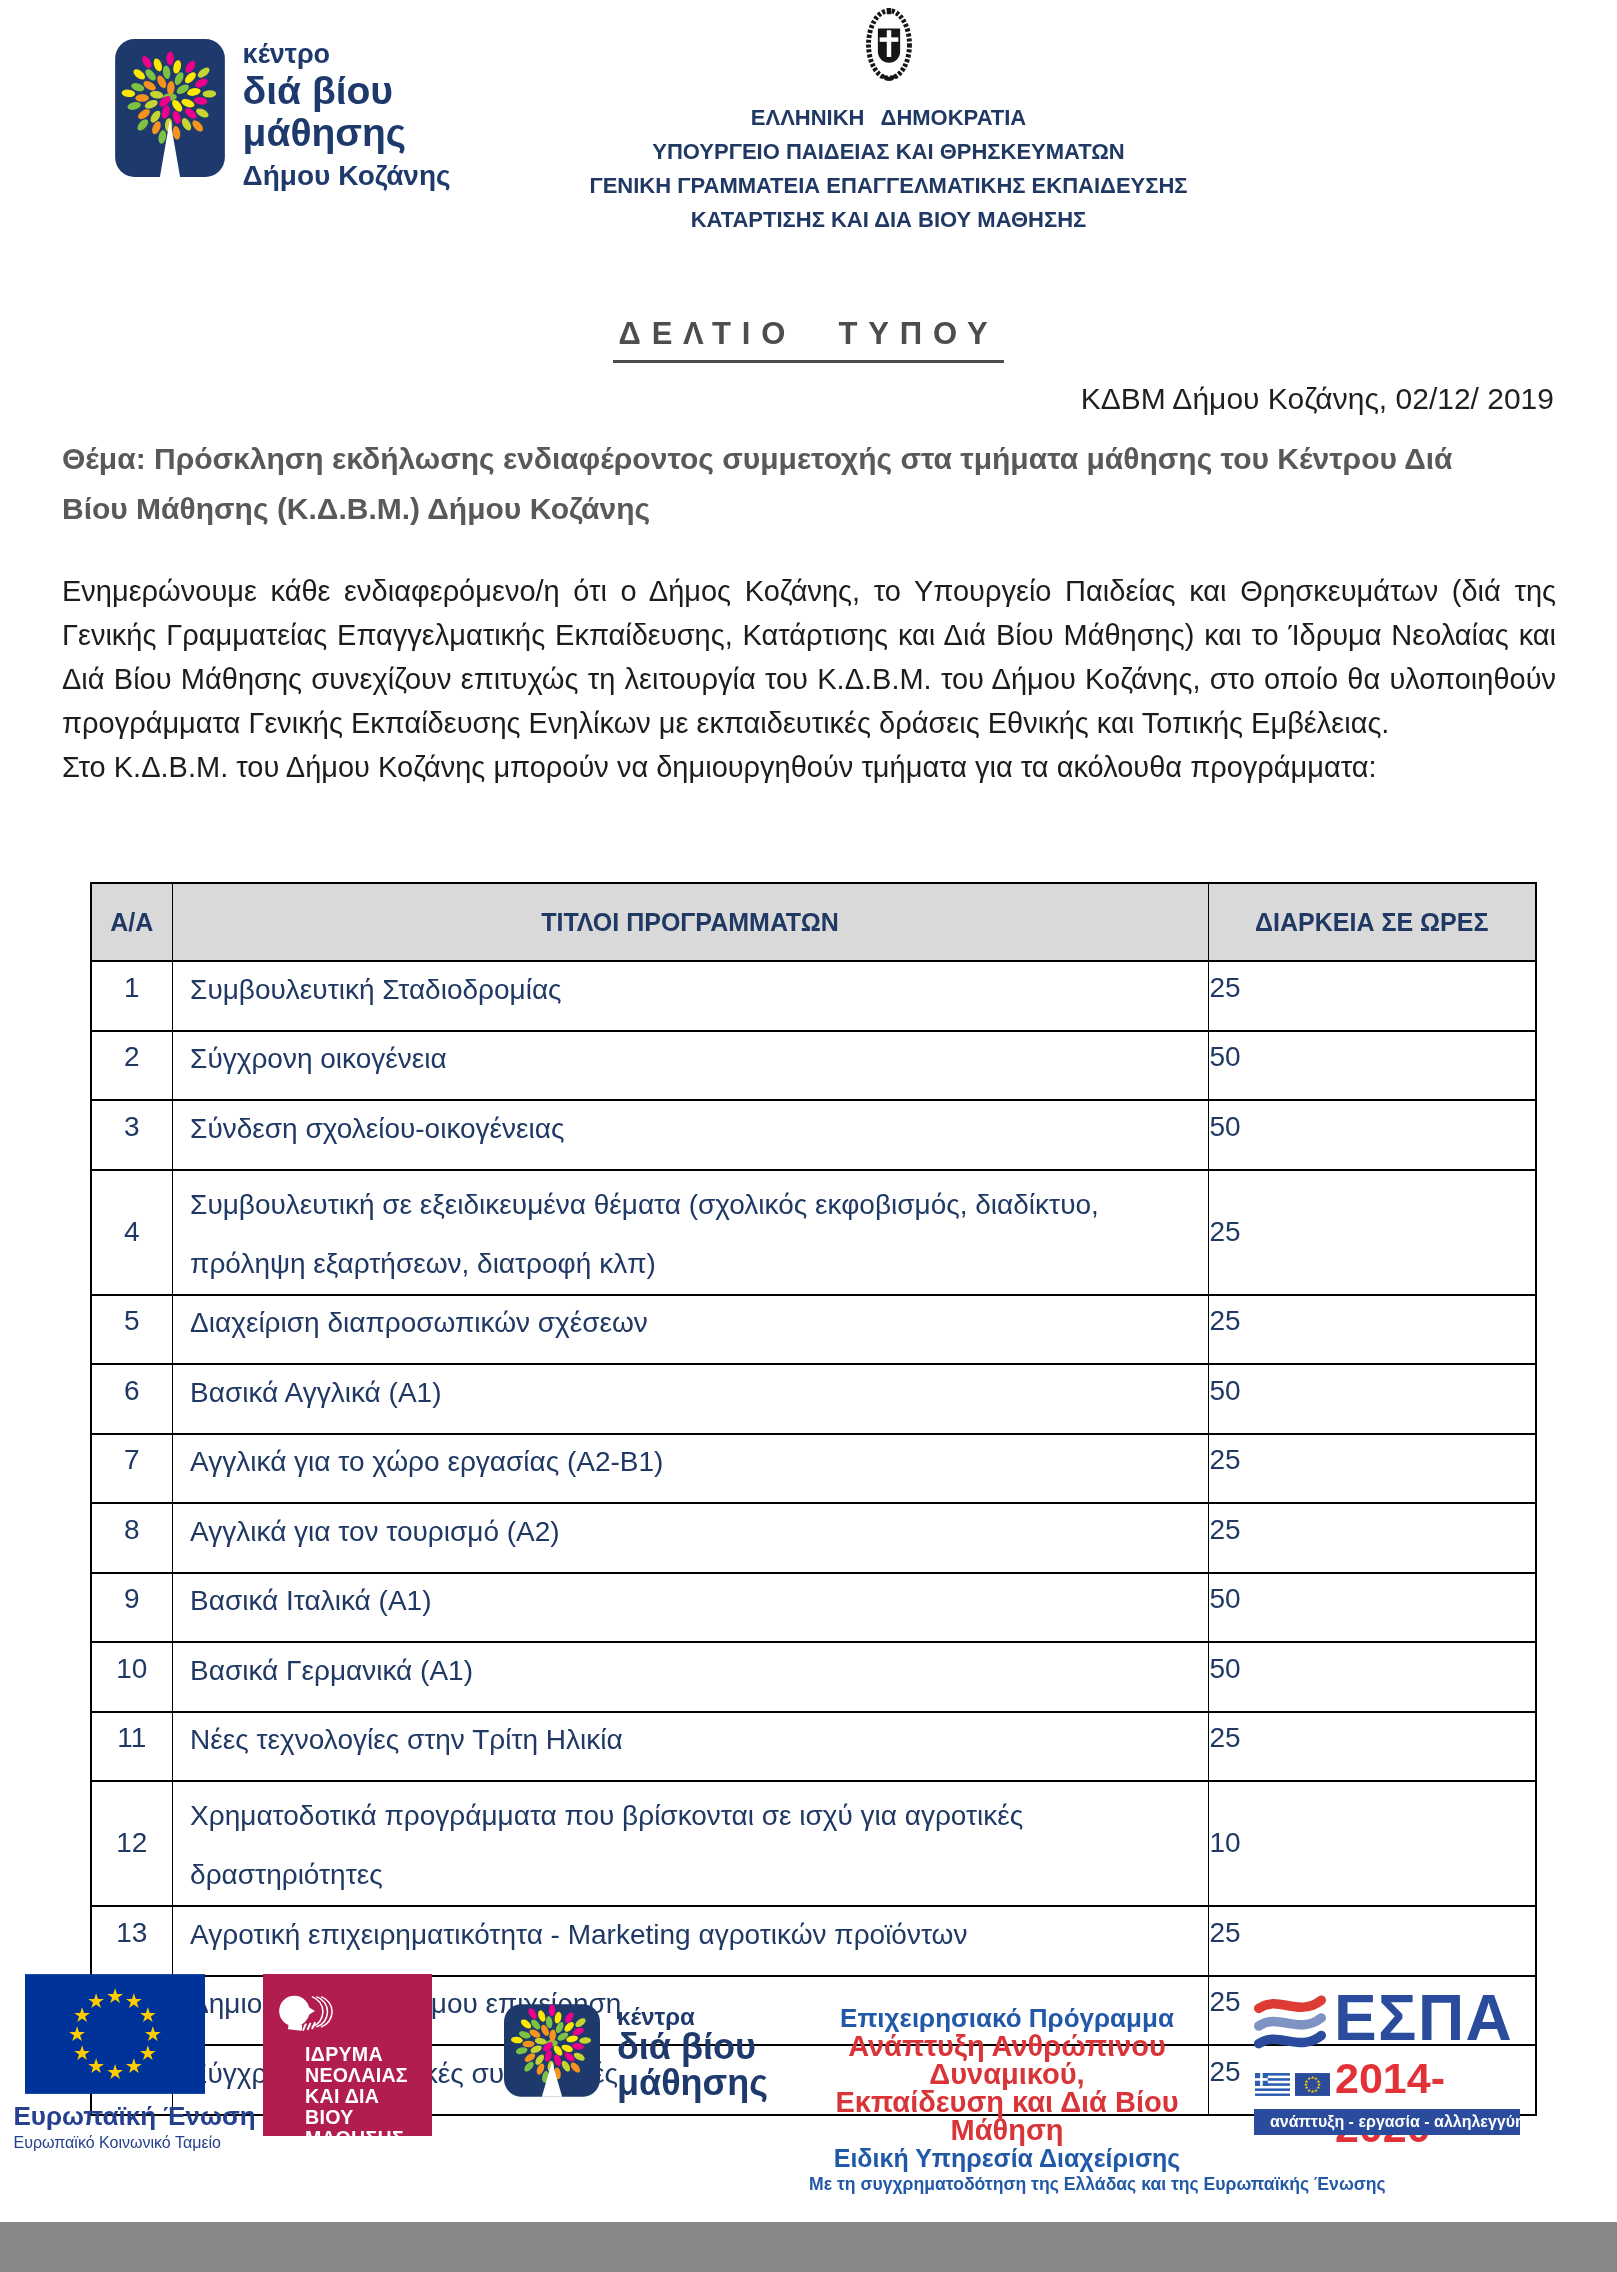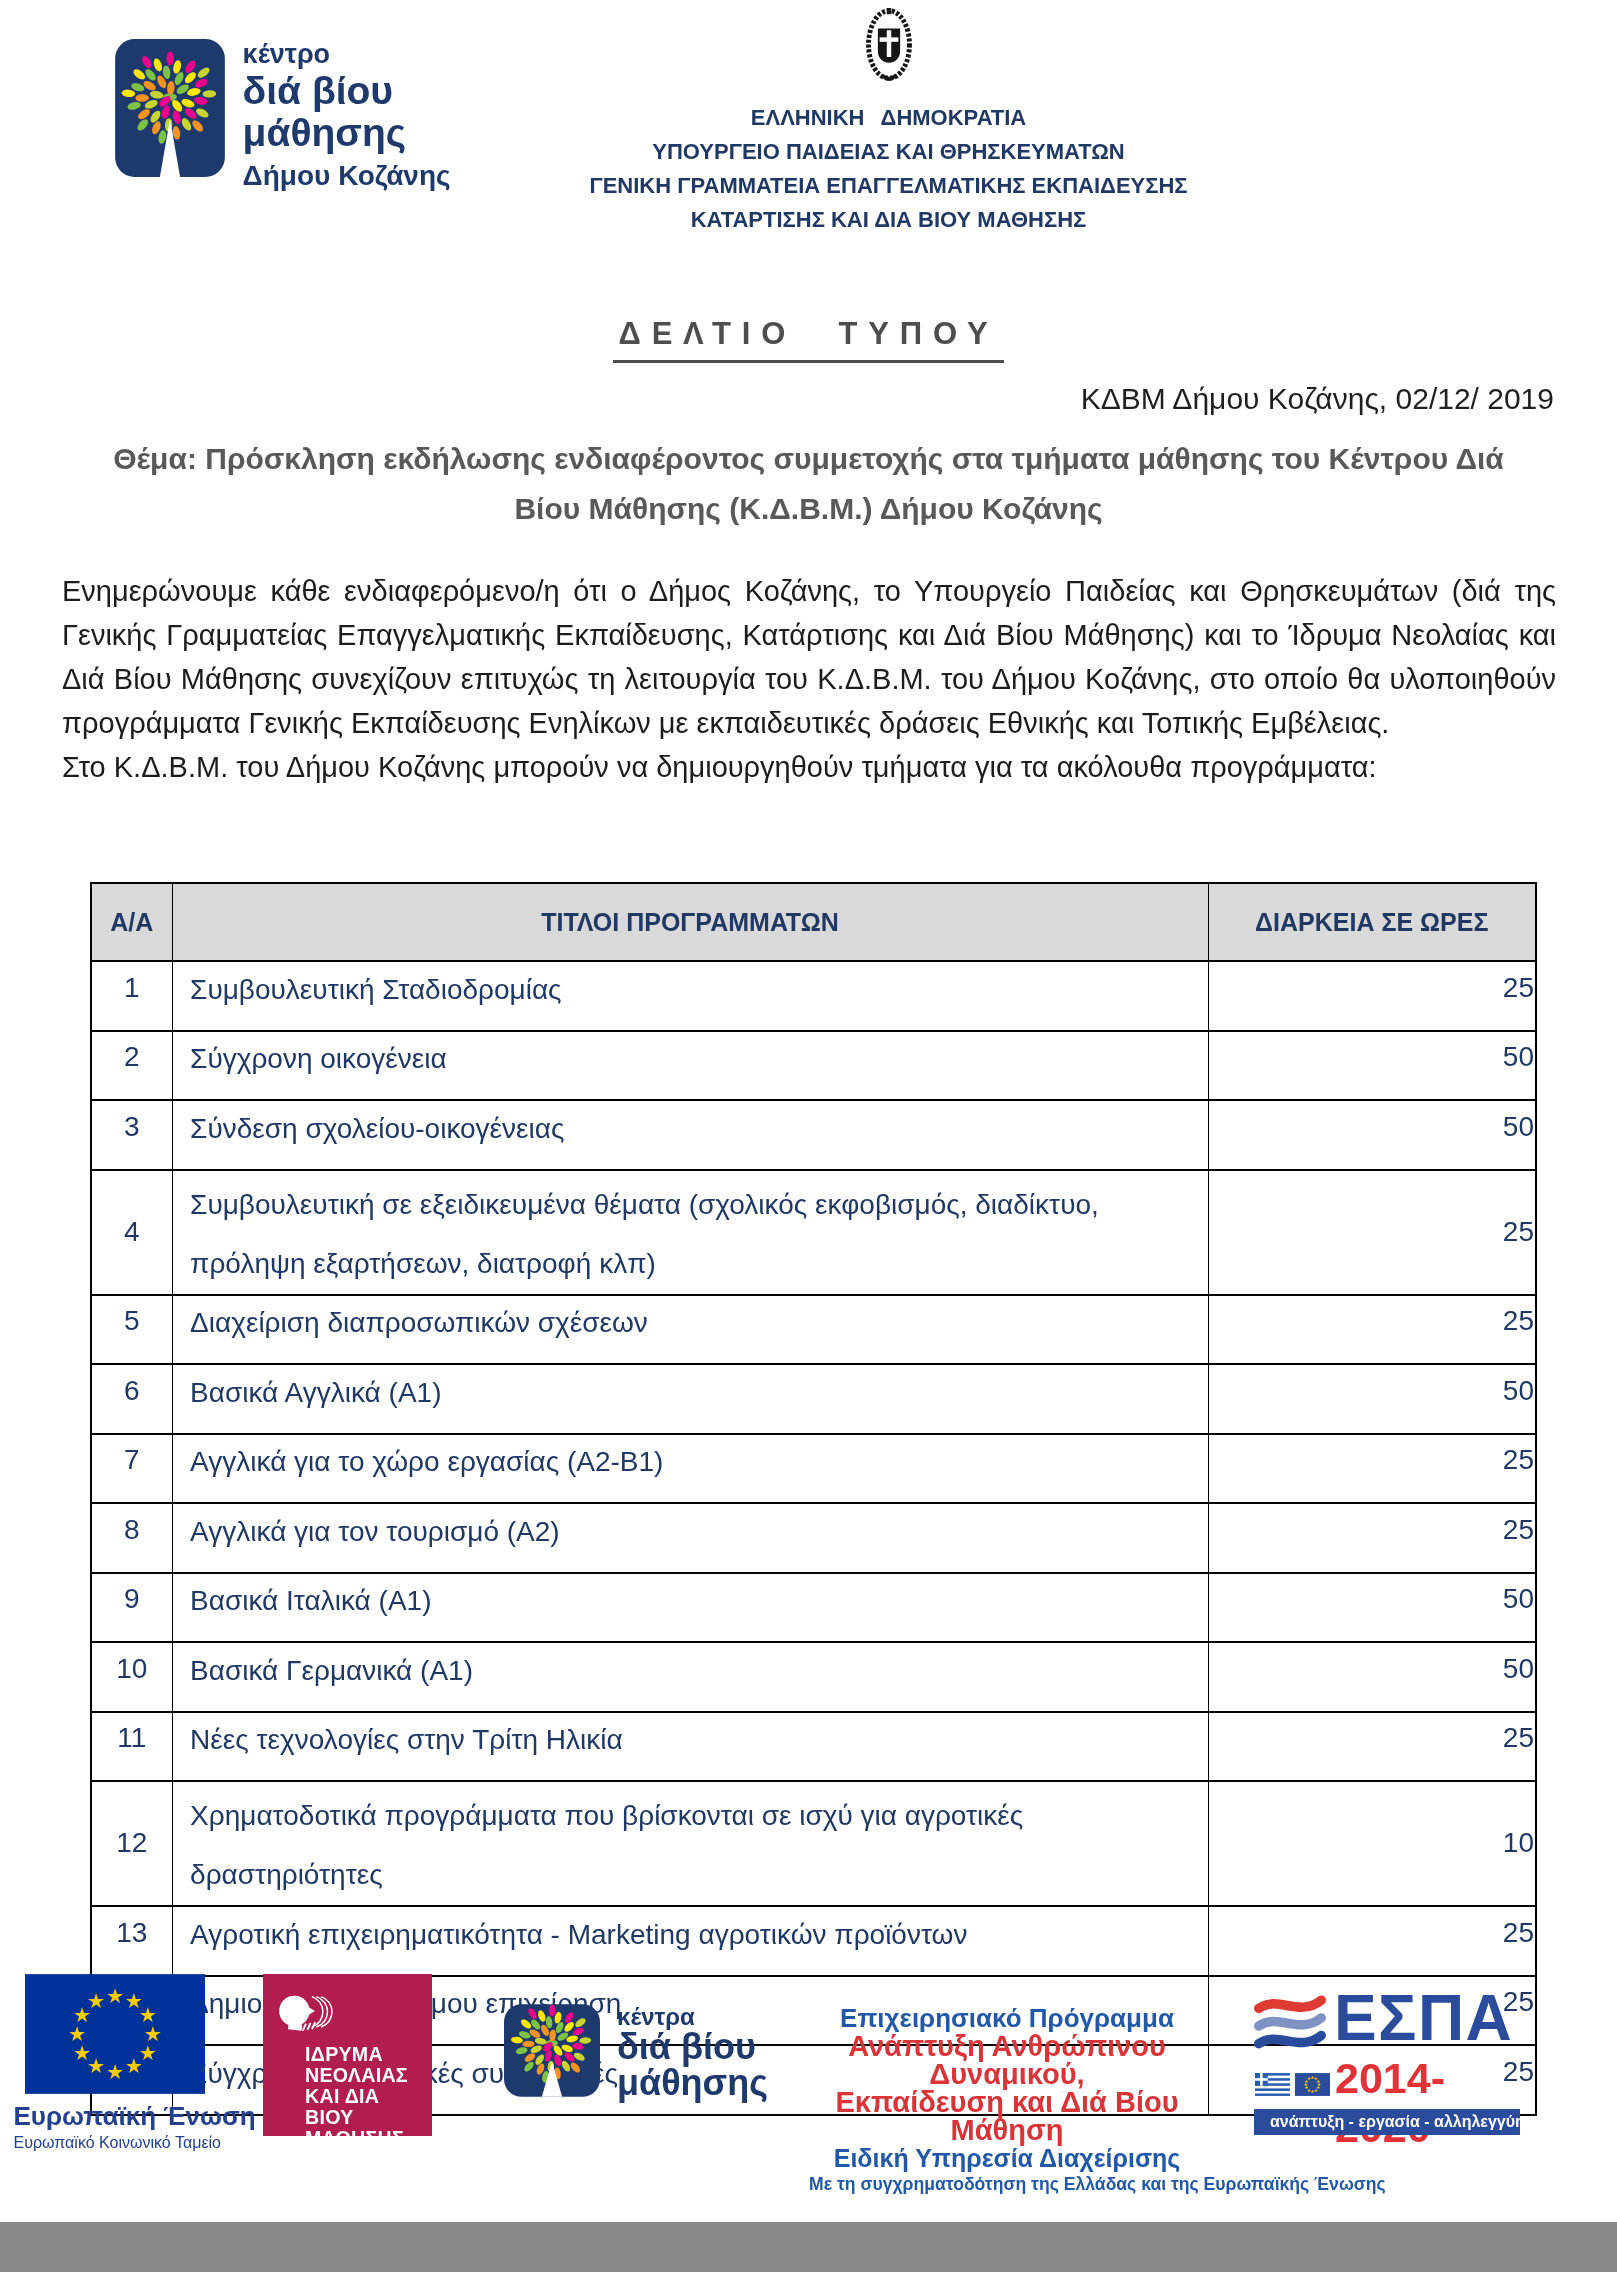--- a/index.html
+++ b/index.html
@@ -22,38 +22,38 @@
   .gov-line{font-weight:bold;font-size:22px;line-height:34px;}
   .gov-line.sp{word-spacing:10.8px;}
 
   
   .title-wrap{position:absolute;left:0;top:316px;width:100%;text-align:center;}
   .doc-title{display:inline-block;font-size:31px;font-weight:bold;color:var(--titleGray);
              letter-spacing:10.8px;word-spacing:23px;border-bottom:3.4px solid var(--titleGray);
              padding:0 5.4px 8px 5.4px;}
   .dateline{position:absolute;left:64px;top:382px;width:1490px;text-align:right;
             font-size:30px;color:#1f1f1f;}
-  .subject{position:absolute;left:62px;top:434px;width:1493px;text-align:center;
+  .subject{position:absolute;left:62px;top:434px;width:1493px;
            font-weight:bold;font-size:30px;line-height:50px;color:var(--subjectGray);}
 
   
   .bodyblock{position:absolute;left:62px;top:569px;width:1494px;color:#1c1c1c;}
   .bodyblock p{margin:0;font-size:29px;line-height:44px;text-align:justify;}
   .bodyblock p.intro{text-align:left;margin-top:0;}
 
   
   table.prog{position:absolute;left:90px;top:882px;width:1445px;table-layout:fixed;
              border-collapse:collapse;border:2px solid #000;color:var(--navy);}
   table.prog th{background:var(--headGray);border:1.4px solid #000;border-bottom-width:2px;
                 height:74px;font-size:25px;font-weight:bold;text-align:center;vertical-align:middle;}
   table.prog td{border:1.4px solid #000;border-top-width:2.7px;font-size:28px;vertical-align:top;
                 padding-top:9.5px;overflow:hidden;}
   table.prog td.num{text-align:center;}
   table.prog td.ttl{padding-left:17.6px;padding-right:23px;line-height:35px;}
-  table.prog td.hrs{text-align:right;}
+  table.prog td.hrs{text-align:left;}
   tr.single td{height:57px;}
   tr.tall td{height:116px;}
   tr.tall td.ttl{line-height:59px;padding-top:4px;}
   tr.tall td.num, tr.tall td.hrs{vertical-align:middle;padding-top:0;}
 
   
   .eu-block{position:absolute;left:13.5px;top:1974px;width:203px;text-align:center;color:var(--euText);}
   .eu-block .flag{display:block;margin:0 auto;width:180px;height:120px;}
   .eu-t1{font-size:26px;font-weight:bold;margin-top:6.8px;white-space:nowrap;}
   .eu-t2{font-size:16px;margin-top:2.7px;white-space:nowrap;}

